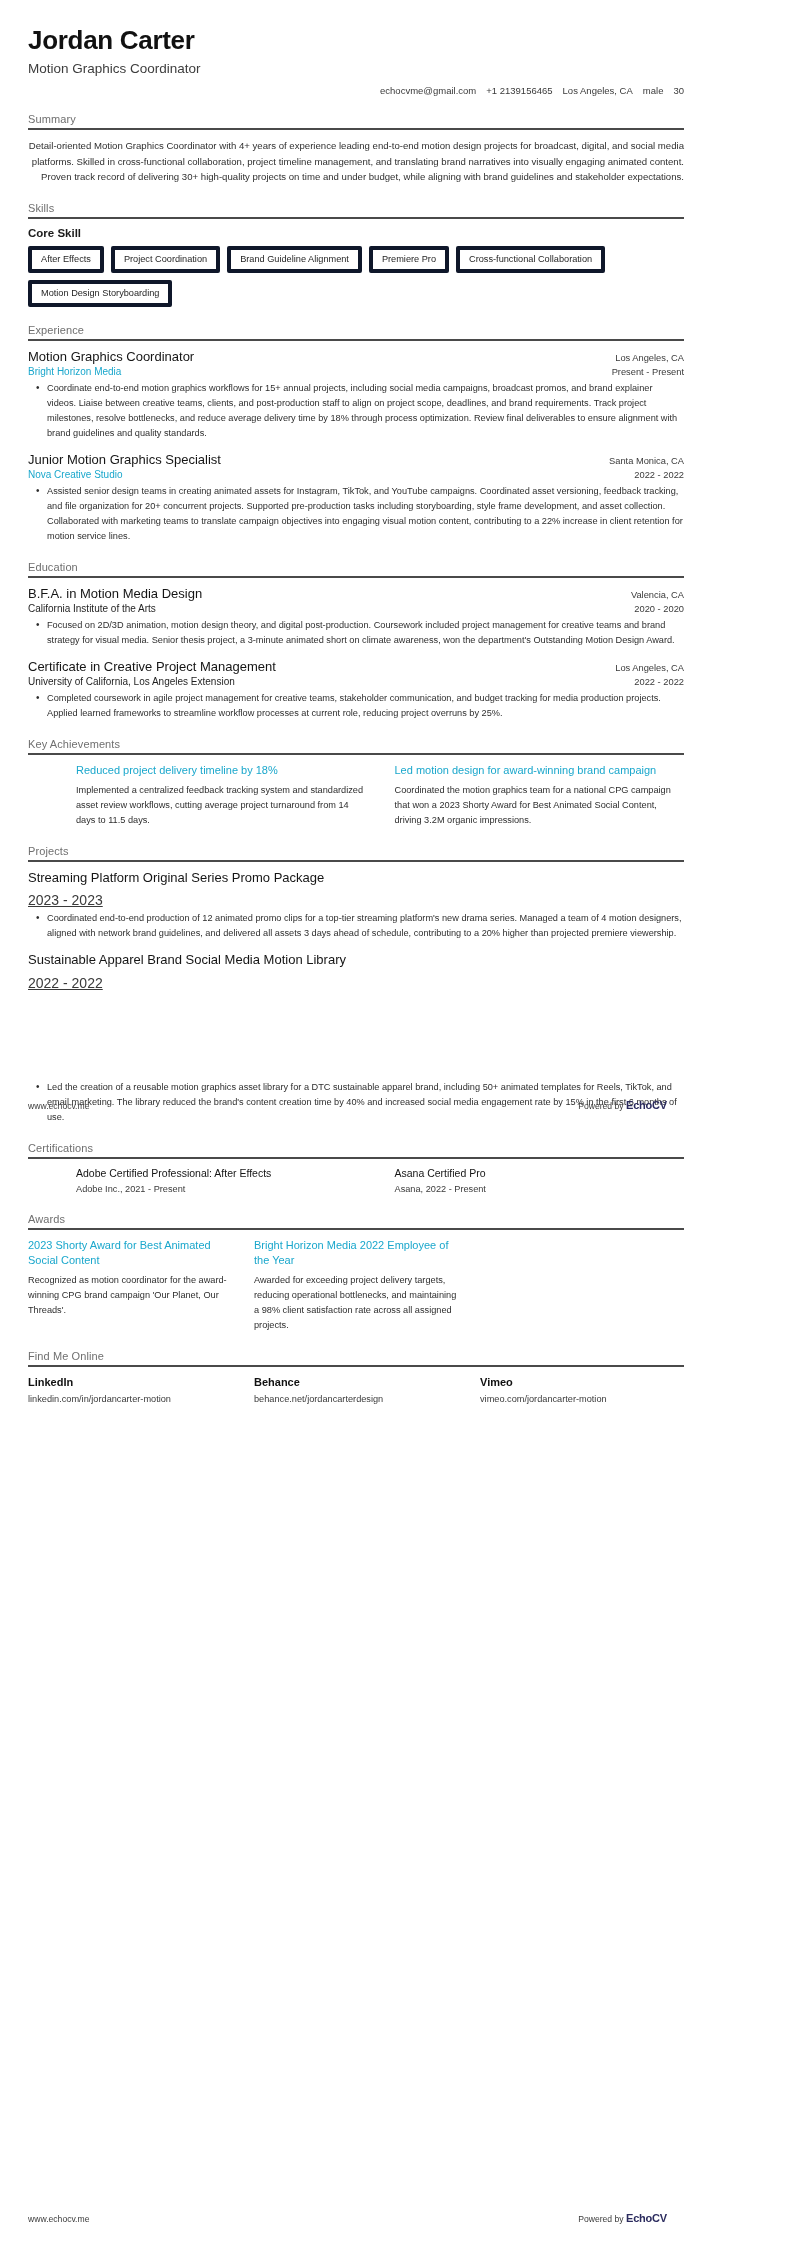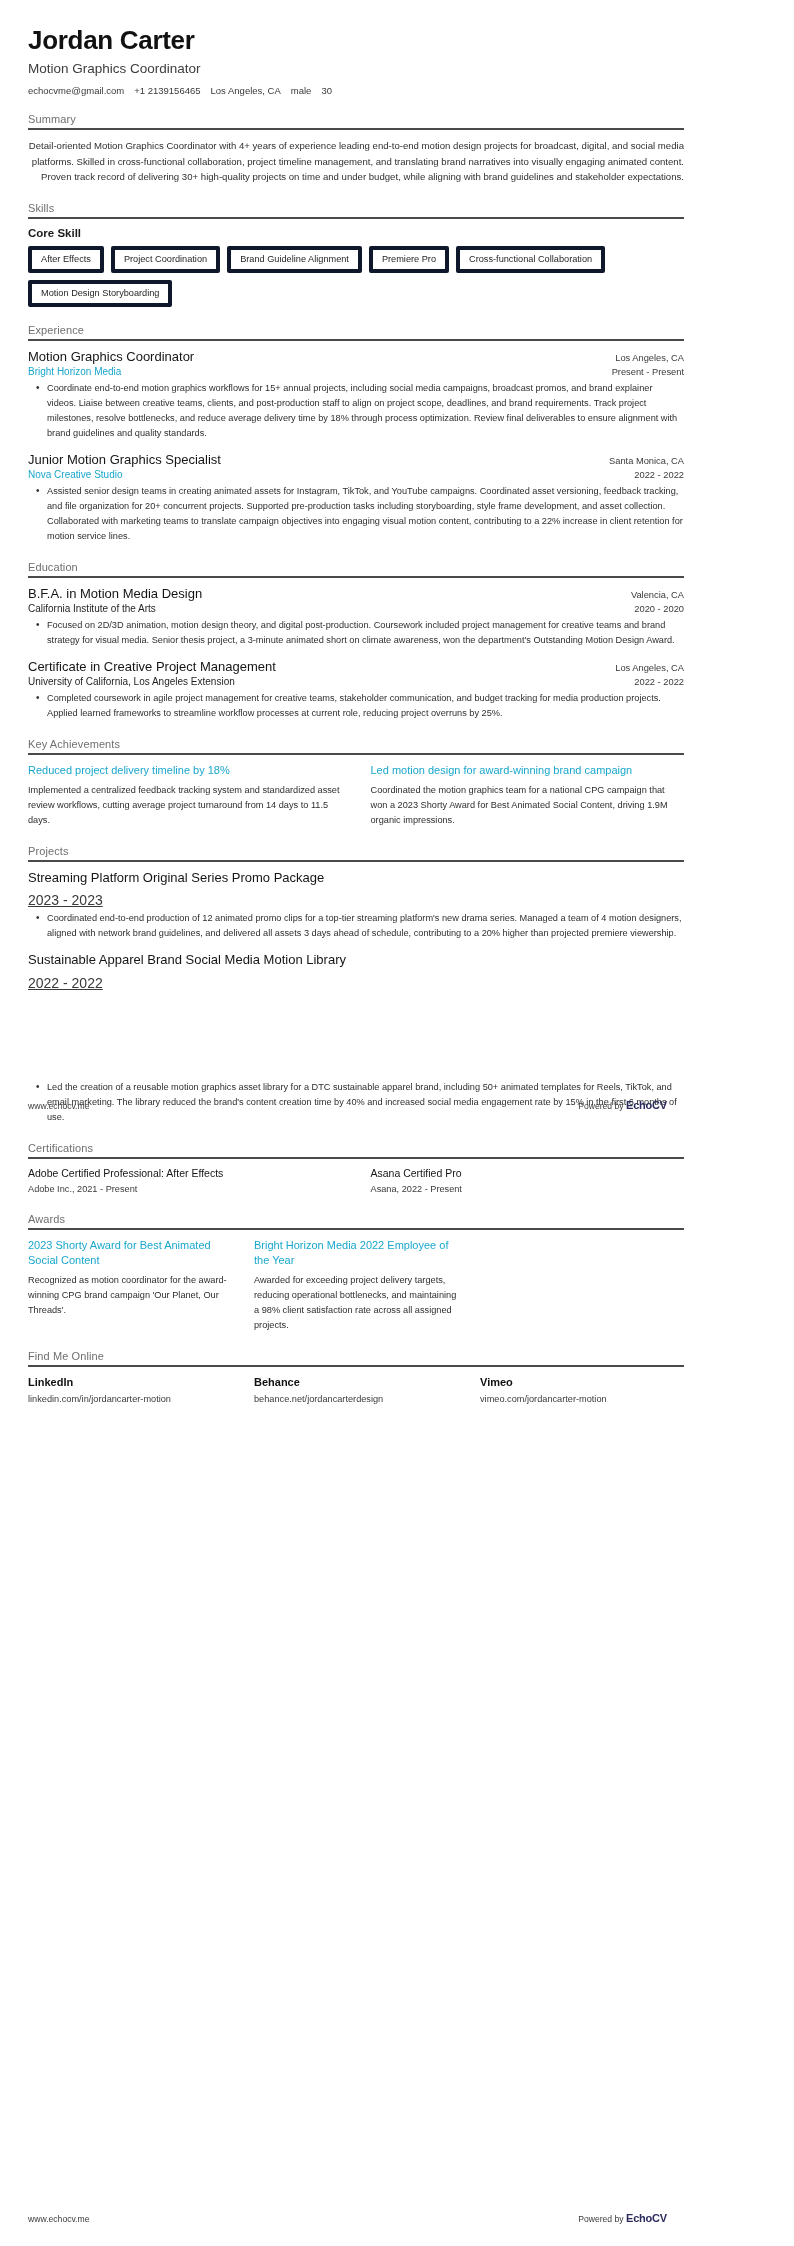--- a/index.html
+++ b/index.html
@@ -33,20 +33,21 @@
     line-height: 1.2;
   }
   .contact-line {
     margin-top: 8px;
     font-size: 9.5px;
     color: #3a3a3a;
     display: flex;
     flex-wrap: wrap;
     gap: 10px;
     align-items: baseline;
+    justify-content: flex-end;
   }
   .contact-item { white-space: nowrap; }
 
   
   .section { margin-top: 17px; }
   .section-title {
     font-size: 11px;
     color: #6f6f6f;
     font-weight: normal;
     letter-spacing: 0.1px;
@@ -142,20 +143,21 @@
     left: -4px;
     top: -1px;
     font-size: 10px;
     color: #2e2e2e;
   }
 
   
   .two-col {
     display: flex;
     gap: 29px;
+    margin-left: 48px;
   }
   .two-col > .col { flex: 1 1 0; min-width: 0; }
   .col-head-accent {
     font-size: 11px;
     color: #1aa7cc;
     line-height: 1.35;
     margin-bottom: 5px;
   }
   .col-body {
     font-size: 9.2px;
@@ -342,21 +344,21 @@
   <div class="section">
     <div class="section-title">Key Achievements</div>
     <div class="section-rule"></div>
     <div class="two-col">
       <div class="col">
         <div class="col-head-accent">Reduced project delivery timeline by 18%</div>
         <div class="col-body">Implemented a centralized feedback tracking system and standardized asset review workflows, cutting average project turnaround from 14 days to 11.5 days.</div>
       </div>
       <div class="col">
         <div class="col-head-accent">Led motion design for award-winning brand campaign</div>
-        <div class="col-body">Coordinated the motion graphics team for a national CPG campaign that won a 2023 Shorty Award for Best Animated Social Content, driving 1.9M organic impressions.</div>
+        <div class="col-body">Coordinated the motion graphics team for a national CPG campaign that won a 2023 Shorty Award for Best Animated Social Content, driving 3.2M organic impressions.</div>
       </div>
     </div>
   </div>
 
   <div class="section">
     <div class="section-title">Projects</div>
     <div class="section-rule"></div>
 
     <div class="entry">
       <div class="proj-title">Streaming Platform Original Series Promo Package</div>

